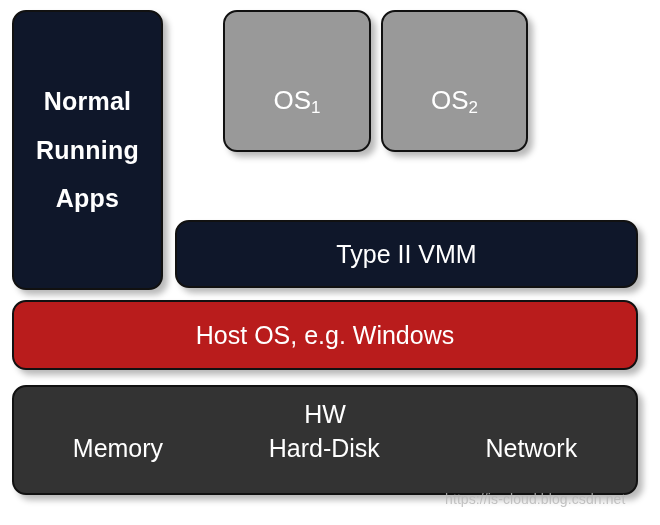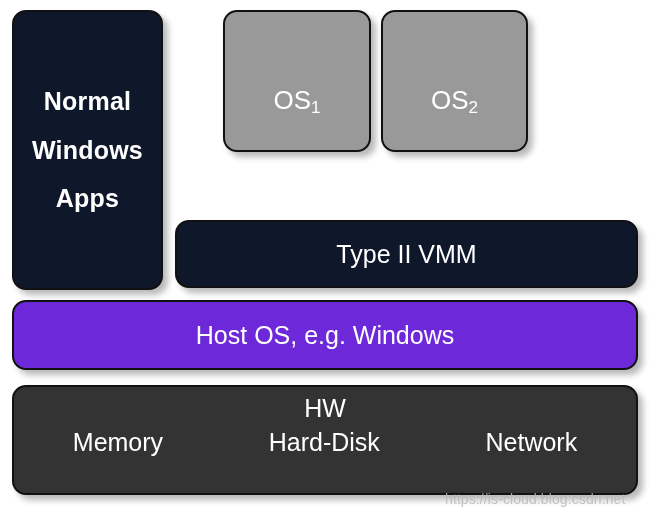--- a/index.html
+++ b/index.html
@@ -74,34 +74,34 @@
     background: #0f172a;
     font-size: 25px;
   }
 
   
   #host-os-box {
     left: 12px;
     top: 300px;
     width: 626px;
     height: 70px;
-    background: #6d28d9;
+    background: #b91c1c;
     font-size: 25px;
   }
 
   
   #hw-box {
     left: 12px;
     top: 385px;
     width: 626px;
     height: 110px;
     background: #333333;
     flex-direction: column;
     justify-content: flex-start;
-    padding-top: 6px;
+    padding-top: 12px;
   }
   #hw-title {
     font-size: 25px;
     line-height: 1.25;
     margin-bottom: 4px;
   }
   #hw-components {
     display: flex;
     width: 100%;
     justify-content: space-around;
@@ -127,21 +127,21 @@
     user-select: none;
   }
 </style>
 </head>
 <body>
 
 <div id="canvas">
 
   <div class="box" id="apps-box">
     <span class="line">Normal</span>
-    <span class="line">Windows</span>
+    <span class="line">Running</span>
     <span class="line">Apps</span>
   </div>
 
   <div class="box os-box" id="os1-box">
     <span><span>OS</span><sub>1</sub></span>
   </div>
   <div class="box os-box" id="os2-box">
     <span><span>OS</span><sub>2</sub></span>
   </div>
 

